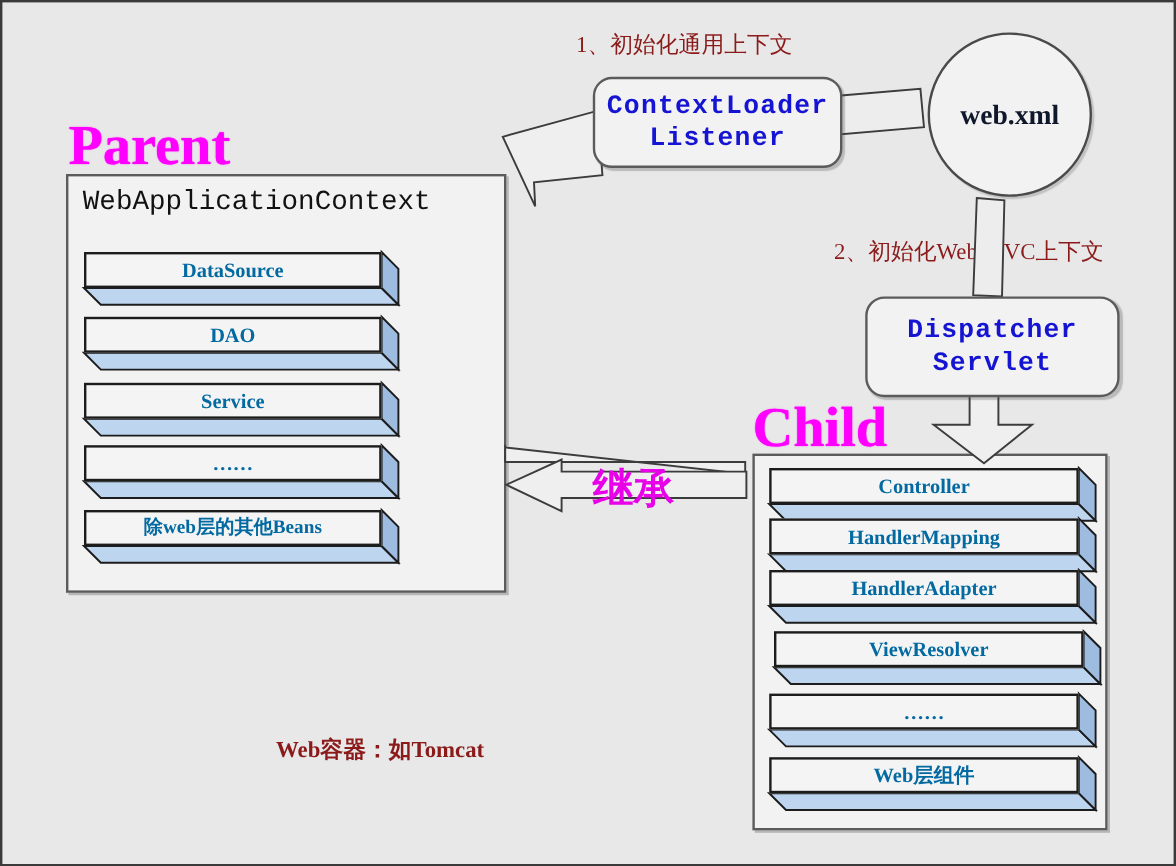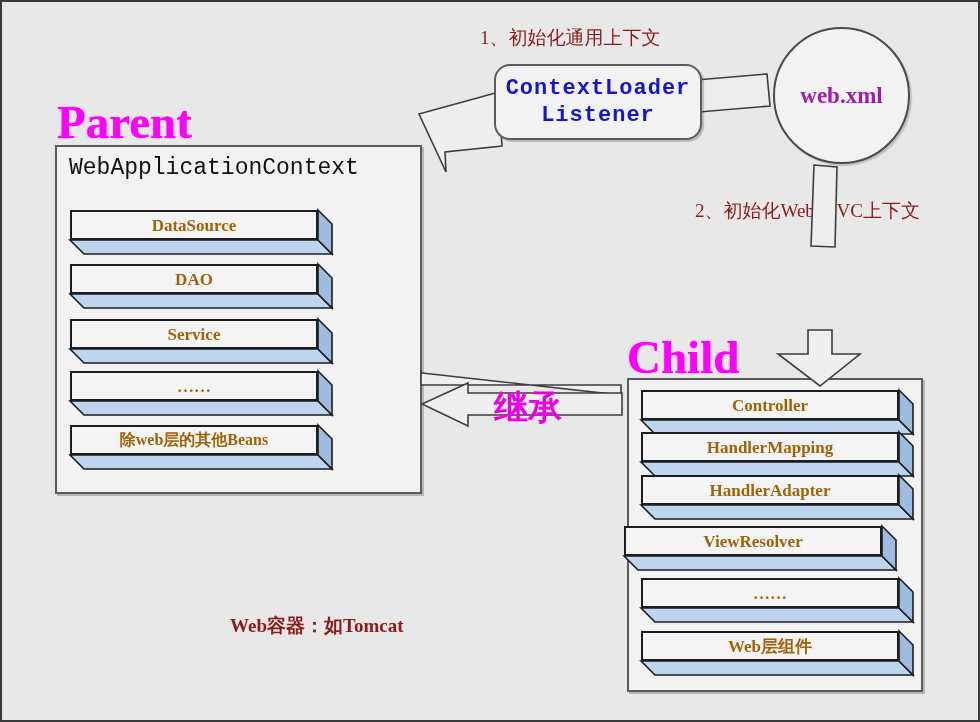--- a/index.html
+++ b/index.html
@@ -85,21 +85,21 @@
     background: #f4f4f4;
     border: 2px solid #1c1c1c;
     box-sizing: border-box;
     display: flex;
     align-items: center;
     justify-content: center;
     z-index: 3;
   }
   .bean3d svg { position:absolute; left:0; top:0; overflow: visible; }
   .bean-text {
-    color: #a16207;
+    color: #0369a1;
     font-weight: bold;
     font-size: 17px;
     font-family: "Liberation Serif", "DejaVu Serif", serif;
     white-space: nowrap;
     line-height: 1;
   }
   .bean-text.small { font-size: 16px; }
 
   
   .round-box {
@@ -131,21 +131,21 @@
     border: 2px solid #4a4a4a;
     border-radius: 50%;
     box-sizing: border-box;
     display: flex;
     align-items: center;
     justify-content: center;
     box-shadow: 2px 2px 1px rgba(80,80,80,0.25);
     z-index: 20;
   }
   .circle-box .cb-text {
-    color: #a21caf;
+    color: #0f172a;
     font-weight: bold;
     font-size: 23px;
     font-family: "Liberation Serif", "DejaVu Serif", serif;
   }
 
   
   .svg-layer {
     position: absolute;
     left: 0; top: 0;
     width: 980px;
@@ -192,20 +192,26 @@
       <div>Listener</div>
     </div>
   </div>
 
   <div class="circle-box" style="left:771px; top:25px; width:137px; height:137px;">
     <span class="cb-text">web.xml</span>
   </div>
 
   <div class="label step-label" style="left:693px; top:199px;">2、初始化Web MVC上下文</div>
 
+  <div class="round-box" style="left:719px; top:245px; width:212px; height:84px;">
+    <div class="rb-text">
+      <div>Dispatcher</div>
+      <div>Servlet</div>
+    </div>
+  </div>
 
   <div class="label heading-magenta" style="left:55px; top:97px;">Parent</div>
 
   <div class="outline-box" style="left:53px; top:143px; width:367px; height:349px;">
     <div class="outline-title">WebApplicationContext</div>
   </div>
 
   <div class="bean3d" style="left:68px; top:208px; z-index:10;">
     <svg width="280" height="52" viewBox="0 0 280 52">
       <polygon points="0,30 14,44 262,44 248,30" fill="#bdd5ef" stroke="#1c1c1c" stroke-width="1.6"></polygon>
@@ -285,21 +291,21 @@
   <div class="bean3d" style="left:639px; top:473px; z-index:10;">
     <svg width="290" height="52" viewBox="0 0 290 52">
       <polygon points="0,30 14,44 272,44 258,30" fill="#bdd5ef" stroke="#1c1c1c" stroke-width="1.6"></polygon>
       <polygon points="258,0 272,14 272,44 258,30" fill="#9dbce0" stroke="#1c1c1c" stroke-width="1.6"></polygon>
     </svg>
     <div class="face" style="width:258px;">
       <span class="bean-text">HandlerAdapter</span>
     </div>
   </div>
 
-  <div class="bean3d" style="left:622px; top:524px; z-index:10;">
+  <div class="bean3d" style="left:643px; top:524px; z-index:10;">
     <svg width="290" height="52" viewBox="0 0 290 52">
       <polygon points="0,30 14,44 272,44 258,30" fill="#bdd5ef" stroke="#1c1c1c" stroke-width="1.6"></polygon>
       <polygon points="258,0 272,14 272,44 258,30" fill="#9dbce0" stroke="#1c1c1c" stroke-width="1.6"></polygon>
     </svg>
     <div class="face" style="width:258px;">
       <span class="bean-text">ViewResolver</span>
     </div>
   </div>
 
   <div class="bean3d" style="left:639px; top:576px; z-index:10;">

